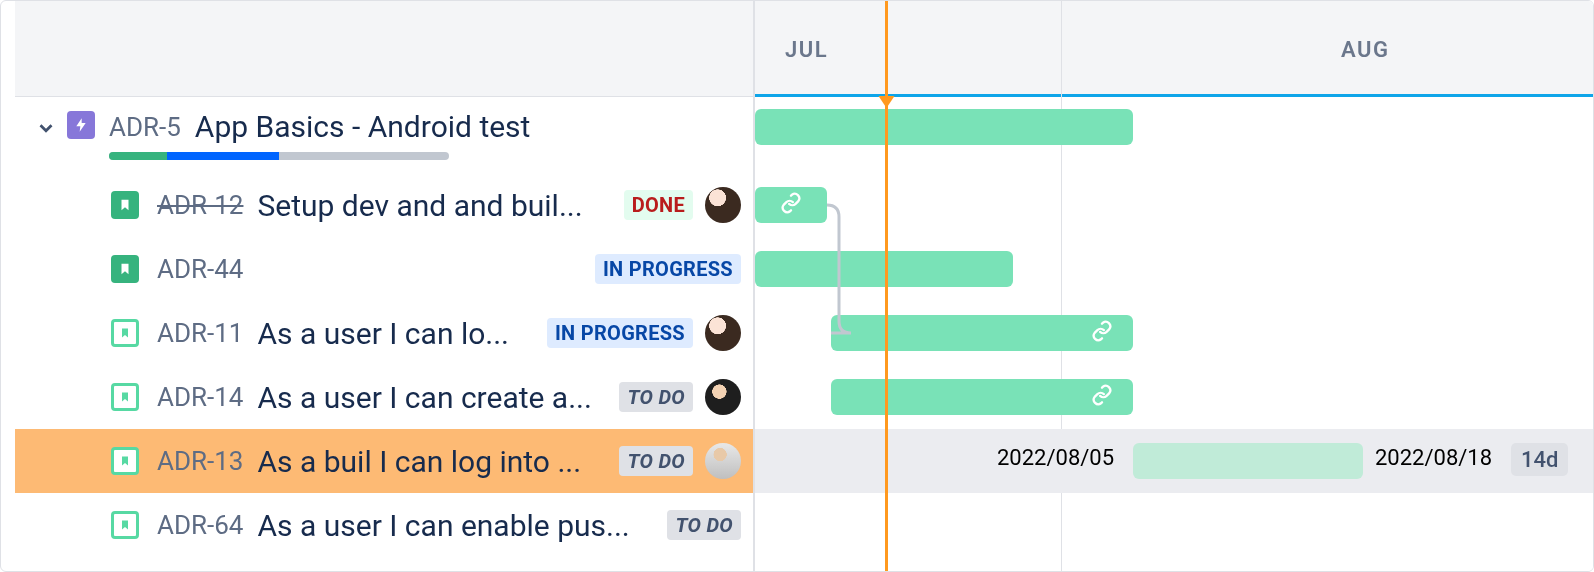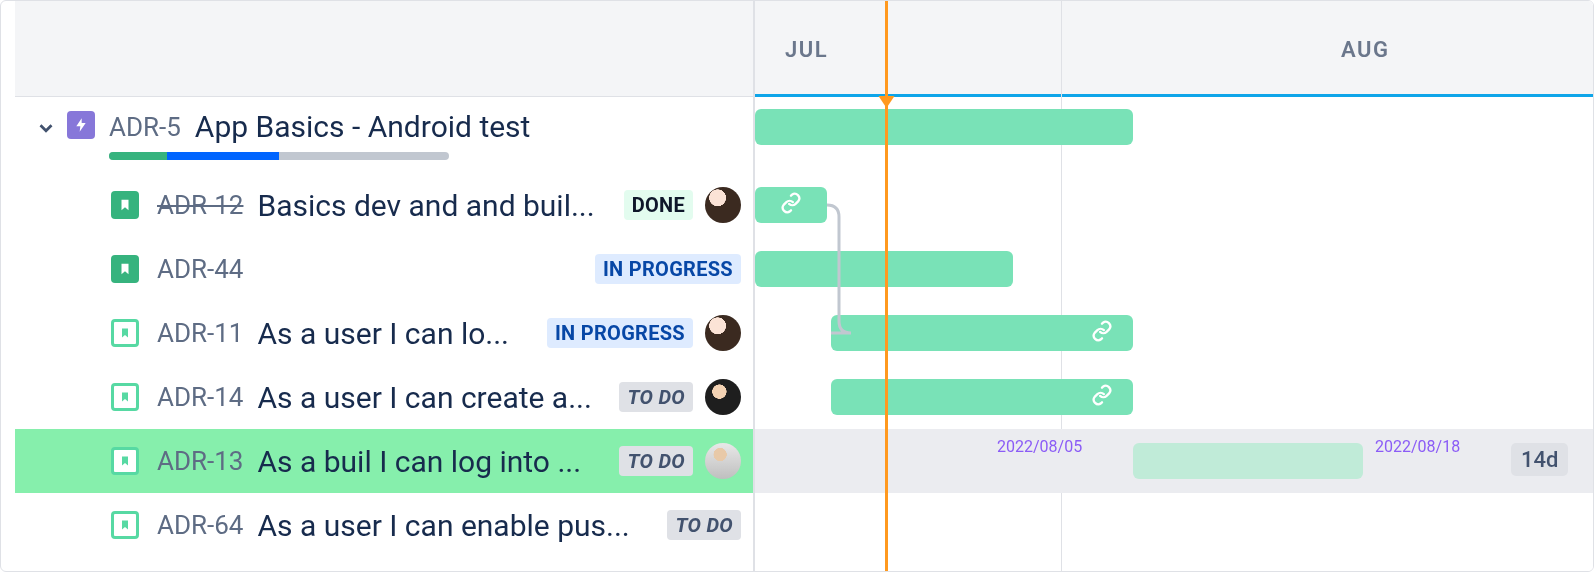--- a/index.html
+++ b/index.html
@@ -87,21 +87,21 @@
   .rows-left { flex:1; }
   .row {
     height: 64px;
     display: flex;
     align-items: center;
     padding: 0 12px 0 20px;
     position: relative;
   }
   .row.epic { height: 76px; align-items: flex-start; padding-top: 12px;}
   .row.child { padding-left: 96px; }
-  .row.highlight { background: #86efac; }
+  .row.highlight { background: #fdba74; }
   .chevron {
     width: 22px; height: 22px;
     margin-right: 10px;
     color: #42526E;
     flex-shrink:0;
     margin-top: 8px;
   }
   .epic-icon {
     width: 28px; height: 28px; border-radius: 4px;
     background: #8777D9;
@@ -150,21 +150,21 @@
   .spacer { flex:1; min-width: 8px;}
   .lozenge {
     font-size: 20px;
     font-weight: 700;
     padding: 3px 8px;
     border-radius: 4px;
     white-space: nowrap;
     letter-spacing: 0.3px;
     margin-left: 6px;
   }
-  .lz-done { background:#E3FCEF; color:#0f172a;}
+  .lz-done { background:#E3FCEF; color:#b91c1c;}
   .lz-inprogress { background:#DEEBFF; color:#0747A6;}
   .lz-todo { background:#DFE1E6; color:#42526E;font-style:italic;}
   .avatar {
     width: 36px; height: 36px; border-radius: 50%;
     margin-left: 12px;
     flex-shrink:0;
     background: radial-gradient(circle at 35% 30%, #fbe3d6 24%, transparent 25%), #3b2a20;
   }
   .avatar.a2 { background: radial-gradient(circle at 40% 35%, #f3d2b3 22%, transparent 23%), linear-gradient(#1e1e1e,#1e1e1e);}
   .avatar.a3 { background: radial-gradient(circle at 42% 32%, #e8c9a8 20%, transparent 21%), linear-gradient(#e8e8e8,#bfbfbf);}
@@ -188,23 +188,23 @@
   .bar.epic { top: 12px; }
   .bar.ghost { background: #C0EBD8; }
   .link-icon { color: #fff; }
   .dep-path {
     position:absolute;
     overflow: visible;
     pointer-events:none;
   }
   .date-label {
     position:absolute;
-    top: 8px;
-    font-size: 16px;
-    color:#8b5cf6;
+    top: 16px;
+    font-size: 22px;
+    color:#000000;
   }
   .dur-pill {
     position:absolute;
     top: 14px;
     font-size: 22px;
     color:#42526E;
     background:#DFE1E6;
     padding: 4px 10px;
     border-radius: 5px;
     font-weight:500;
@@ -243,21 +243,21 @@
       </div>
 
       <div id="child-rows">
           <div class="row child">
             <span class="story-icon">
               <svg viewBox="0 0 24 24" width="14" height="14" fill="#fff">
                 <path d="M6 3 H18 V21 L12 16 L6 21 Z"></path>
               </svg>
             </span>
             <span class="issue-key strike">ADR-12</span>
-            <span class="summary">Basics dev and and buil...</span>
+            <span class="summary">Setup dev and and buil...</span>
             <span class="spacer"></span>
             <span class="lozenge lz-done">DONE</span>
             <span class="avatar a1"></span>
           </div>
           <div class="row child">
             <span class="story-icon">
               <svg viewBox="0 0 24 24" width="14" height="14" fill="#fff">
                 <path d="M6 3 H18 V21 L12 16 L6 21 Z"></path>
               </svg>
             </span>

